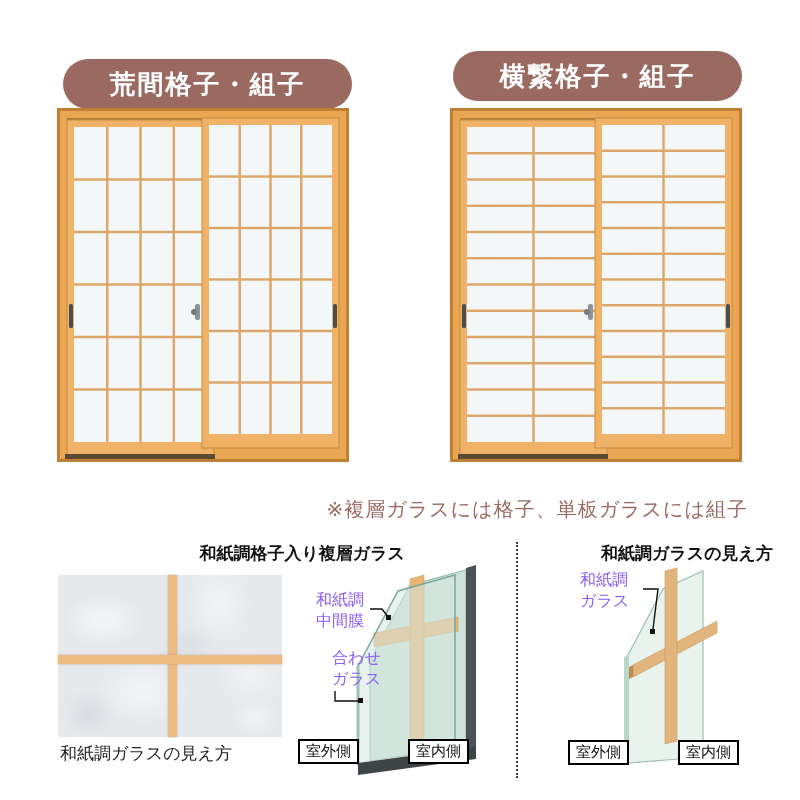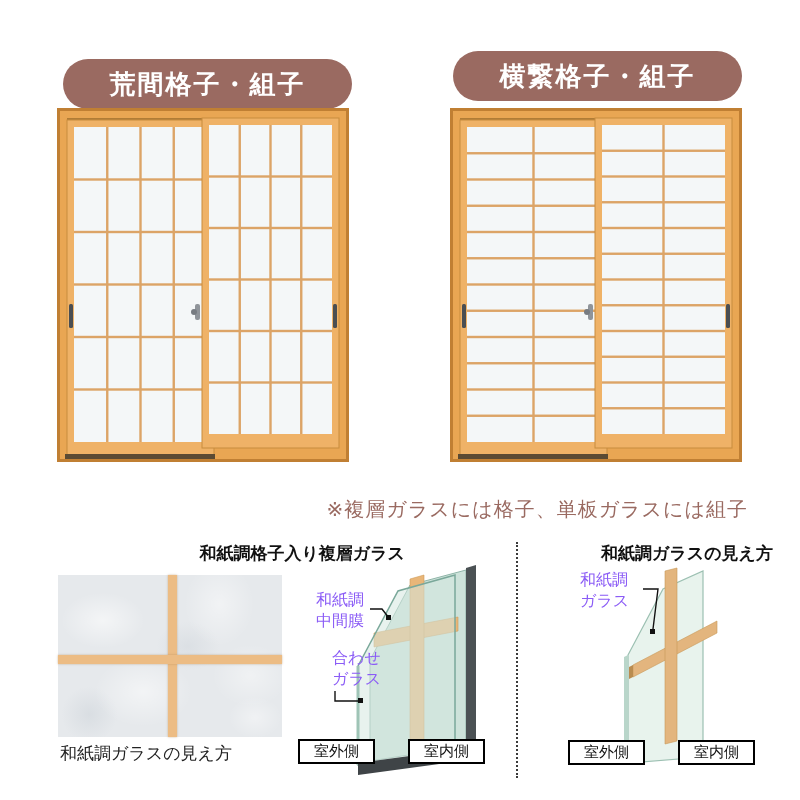--- a/index.html
+++ b/index.html
@@ -31,21 +31,21 @@
   .caption{position:absolute;left:60px;top:742px;font-size:17px;color:#222;}
   .diag-title{position:absolute;top:542px;font-size:17px;font-weight:bold;color:#111;text-align:right;}
   .diag-title-1{left:160px;width:245px;}
   .diag-title-2{left:533px;width:240px;}
   .diagram{position:absolute;top:563px;height:217px;}
   .diagram-1{left:290px;width:225px;}
   .diagram-2{left:545px;width:240px;}
   .diagram svg{position:absolute;left:0;top:0;width:100%;height:100%;}
   .dlabel{position:absolute;font-size:16px;line-height:21px;color:#8b5cf6;white-space:pre-line;}
   .side-box{position:absolute;border:2px solid #000;background:#fff;font-size:15px;
-            padding:1px 14px;color:#111;white-space:nowrap;}
+            padding:1px 6px;color:#111;white-space:nowrap;}
   .divider{position:absolute;left:516px;top:542px;width:0;height:236px;border-left:2px dotted #3a3a3a;}
 </style>
 </head>
 <body>
 
 <div class="canvas">
 
   <div class="pill pill-left">荒間格子・組子</div>
   <div class="pill pill-right">横繋格子・組子</div>
 

